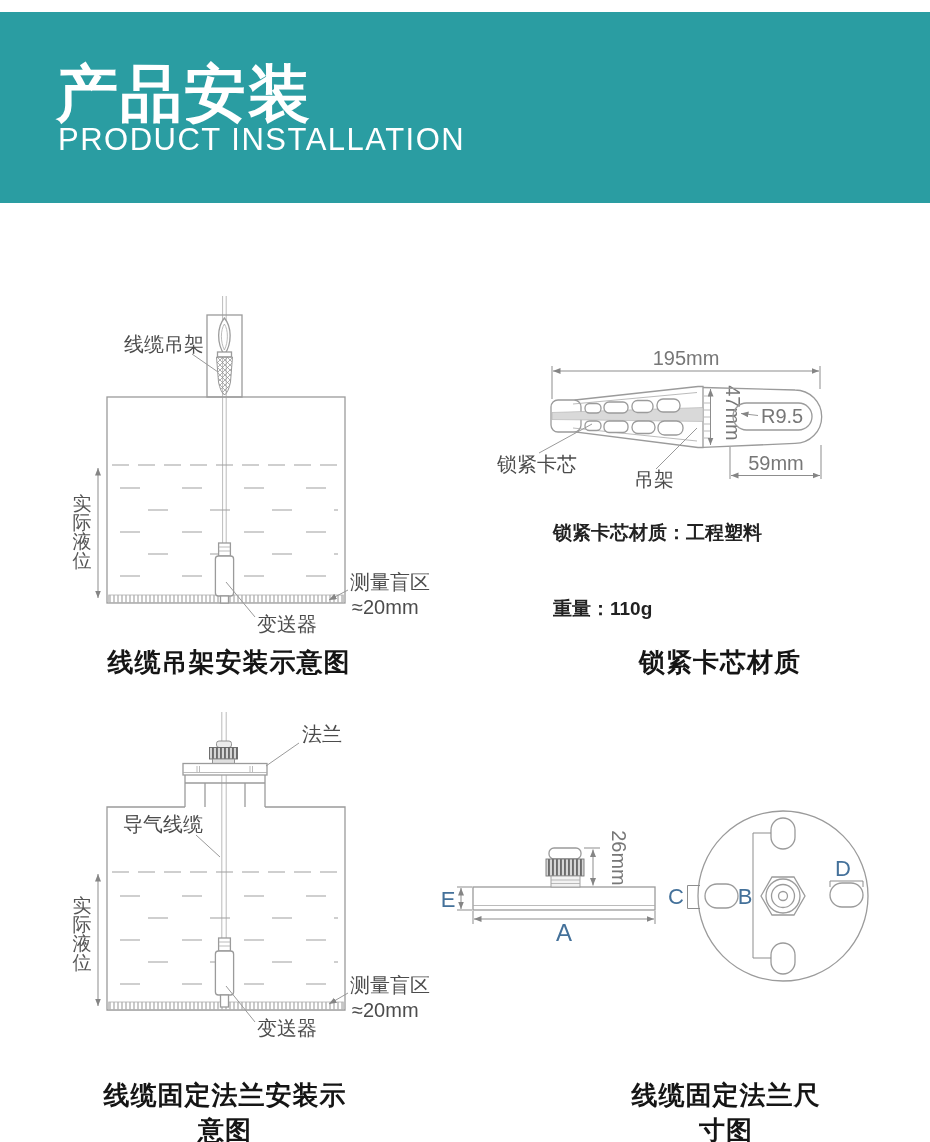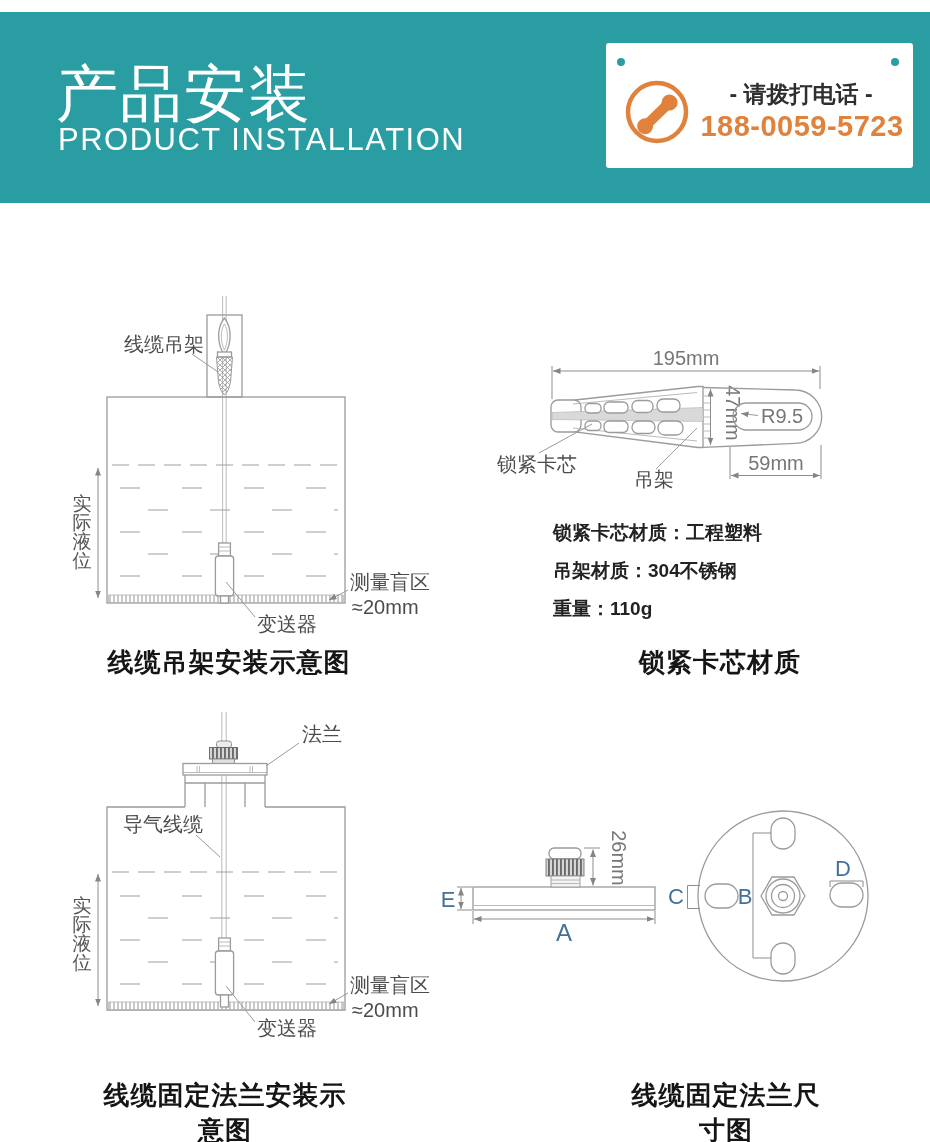--- a/index.html
+++ b/index.html
@@ -1,19 +1,19 @@
 <!DOCTYPE html>
 <html><head>
 <meta charset="utf-8">
 <style>
   html,body { margin:0; padding:0; background:#ffffff; }
   .page { position:relative; width:930px; height:1142px; background:#ffffff; overflow:hidden;
           font-family:"Liberation Sans","DejaVu Sans",sans-serif; }
   .banner { position:absolute; left:0; top:12px; width:930px; height:191px; background:#2a9da2; }
-  .title { position:absolute; left:56px; top:40px; font-size:62px; font-weight:400; color:#ffffff; letter-spacing:2px; }
+  .title { position:absolute; left:56px; top:40px; font-size:62px; font-weight:700; color:#ffffff; letter-spacing:2px; }
   .subtitle { position:absolute; left:58px; top:110px; font-size:31px; font-weight:500; color:#ffffff; letter-spacing:1.5px; }
   .phonecard { position:absolute; left:606px; top:31px; width:307px; height:125px; background:#ffffff; border-radius:3px; }
   .dot { position:absolute; width:8px; height:8px; border-radius:50%; background:#2a9da2; }
   .dot.l { left:11px; top:15px; } .dot.r { left:285px; top:15px; }
   .phoneicon { position:absolute; left:16px; top:34px; width:70px; height:70px; }
   .cta { position:absolute; left:88px; top:36px; width:214px; text-align:center; font-size:23px; font-weight:700; color:#2f2f2f; }
   .number { position:absolute; left:86px; top:67px; width:220px; text-align:center; font-size:29px; font-weight:600; color:#e0813c; letter-spacing:0.5px; }
   .svglayer { position:absolute; left:0; top:0; width:930px; height:1142px; }
   .caption { position:absolute; font-size:26px; font-weight:700; color:#151515; text-align:center; letter-spacing:1px; }
   .cap1 { left:104px; top:645px; width:250px; }
@@ -36,34 +36,20 @@
   text.blueA { fill:#44719a; font-size:24px; }
 </style>
 </head>
 <body>
 
 <div class="page">
 
   <div class="banner">
     <div class="title">产品安装</div>
     <div class="subtitle">PRODUCT INSTALLATION</div>
-    <div class="phonecard">
-      <div class="dot l"></div>
-      <div class="dot r"></div>
-      <svg class="phoneicon" viewBox="0 0 70 70">
-        <circle cx="35" cy="35" r="29" fill="none" stroke="#e0813c" stroke-width="4.5"></circle>
-        <g transform="rotate(-44 35 37)" fill="#e0813c">
-          <rect x="16" y="32.5" width="38" height="10" rx="5"></rect>
-          <circle cx="18" cy="37.5" r="8"></circle>
-          <circle cx="52" cy="37.5" r="8"></circle>
-        </g>
-      </svg>
-      <div class="cta">- 请拨打电话 -</div>
-      <div class="number">188-0059-5723</div>
-    </div>
   </div>
 
   <svg class="svglayer" viewBox="0 0 930 1142">
     <defs>
       <marker id="ar" markerWidth="9" markerHeight="8" refX="7.5" refY="3" orient="auto-start-reverse" markerUnits="userSpaceOnUse">
         <path d="M0 0 L7.5 3 L0 6 Z" fill="#858585"></path>
       </marker>
       <pattern id="bz" width="4" height="8" patternUnits="userSpaceOnUse">
         <rect width="4" height="8" fill="#ffffff"></rect>
         <rect x="1.2" width="1.6" height="8" fill="#bdbdbd"></rect>
@@ -264,21 +250,20 @@
         <path class="dim" d="M830 887 V881 H863 V887"></path>
         <path class="dim" d="M700 885.5 H687.5 V908.5 H700"></path>
       </g>
       <text class="blue" x="745" y="904" text-anchor="middle">B</text>
       <text class="blue" x="843" y="876" text-anchor="middle">D</text>
       <text class="blue" x="676" y="904" text-anchor="middle">C</text>
     </g>
   </svg>
 
   <div class="spec s0">锁紧卡芯材质：工程塑料</div>
-  <div class="spec s1">吊架材质：304不锈钢</div>
   <div class="spec s2">重量：110g</div>
 
   <div class="caption cap1">线缆吊架安装示意图</div>
   <div class="caption cap2">锁紧卡芯材质</div>
   <div class="caption cap3">线缆固定法兰安装示意图</div>
   <div class="caption cap4">线缆固定法兰尺寸图</div>
 
 </div>
 
 </body></html>

